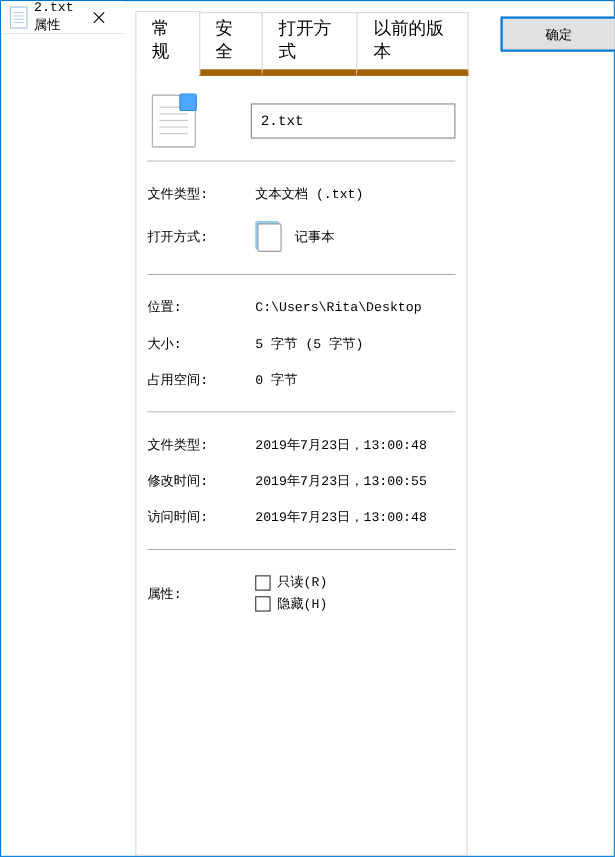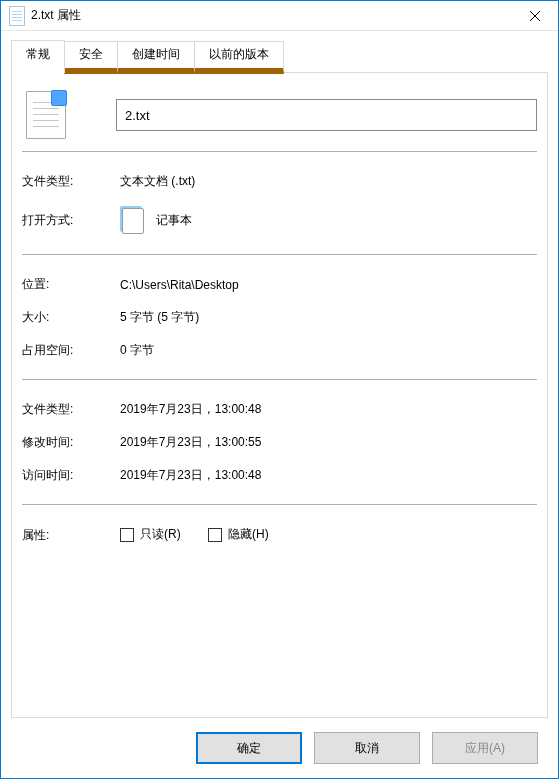--- a/index.html
+++ b/index.html
@@ -14,21 +14,22 @@
       width: 559px;
       height: 779px;
     }
     
     .window {
       width: 559px;
       height: 779px;
       border: 1px solid #0078d7;
       background: #fff;
       display: flex;
-      flex-direction: column;
+      flex-direction: row;
+      font-family: Liberation Mono, monospace;
     }
     
     .titlebar {
       height: 30px;
       display: flex;
       align-items: center;
       background: #fff;
       border-bottom: 1px solid #e5e5e5;
     }
     
@@ -78,21 +79,21 @@
       display: flex;
       border-bottom: 1px solid #d9d9d9;
     }
     
     .tab {
       padding: 5px 14px;
       border: 1px solid #d9d9d9;
       border-bottom: none;
       background: #fff;
       margin-right: -1px;
-      font-size: 12px;
+      font-size: 16px;
       position: relative;
       top: 1px;
       cursor: pointer;
     }
     .tab.active {
       background: #fff;
       border-bottom: 1px solid #fff;
       z-index: 2;
     }
     .tab:not(.active) {
@@ -264,21 +265,21 @@
         <path d="M0 0 L10 10 M10 0 L0 10" stroke="#000" stroke-width="1" fill="none"></path>
       </svg>
     </div>
   </div>
 
   <div class="content-area">
 
     <div class="tabs">
       <div class="tab active">常规</div>
       <div class="tab">安全</div>
-      <div class="tab">创建时间</div>
+      <div class="tab">打开方式</div>
       <div class="tab">以前的版本</div>
     </div>
 
     <div class="tab-content">
 
       <div class="filename-row">
         <div class="file-icon"></div>
         <input type="text" class="filename-input" value="2.txt" style="">
       </div>
 

